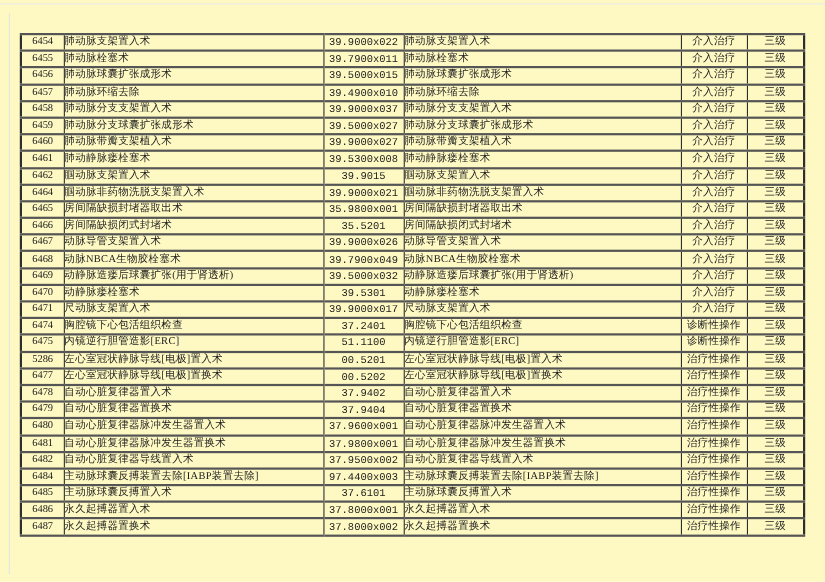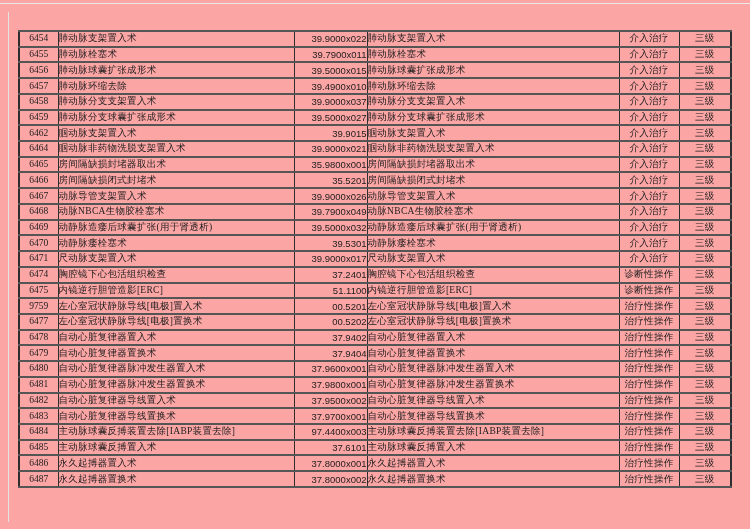--- a/index.html
+++ b/index.html
@@ -4,21 +4,21 @@
 <style>
   html, body {
     margin: 0;
     padding: 0;
     background: #ffffff;
   }
   .page {
     position: relative;
     width: 750px;
     height: 529px;
-    background: #fca5a5;
+    background: #fef9c3;
     overflow: hidden;
     font-family: "Liberation Serif", "DejaVu Serif", serif;
   }
   
   .scan-edge-top {
     position: absolute;
     left: 0; top: 3px;
     width: 750px; height: 1px;
     background: #e9e9e9;
   }
@@ -56,23 +56,23 @@
     font-size: 9px;
     font-family: "Liberation Serif", "DejaVu Serif", serif;
   }
   td.c-name, td.c-name2 {
     text-align: left;
     padding-left: 4px;
     letter-spacing: 0.3px;
     font-family: "Liberation Serif", "DejaVu Serif", serif;
   }
   td.c-code {
-    text-align: right;
+    text-align: center;
     padding-left: 4px;
-    font-family: Liberation Sans, sans-serif;
+    font-family: Liberation Mono, monospace;
     font-size: 9.5px;
     color: #222222;
   }
   td.c-cat, td.c-level {
     text-align: center;
     letter-spacing: 0.3px;
     font-family: "Liberation Serif", "DejaVu Serif", serif;
   }
 </style>
 </head>
@@ -139,21 +139,37 @@
 
     <tr>
       <td class="c-no">6459</td>
       <td class="c-name">肺动脉分支球囊扩张成形术</td>
       <td class="c-code">39.5000x027</td>
       <td class="c-name2">肺动脉分支球囊扩张成形术</td>
       <td class="c-cat">介入治疗</td>
       <td class="c-level">三级</td>
     </tr>
 
-
+    <tr>
+      <td class="c-no">6460</td>
+      <td class="c-name">肺动脉带瓣支架植入术</td>
+      <td class="c-code">39.9000x027</td>
+      <td class="c-name2">肺动脉带瓣支架植入术</td>
+      <td class="c-cat">介入治疗</td>
+      <td class="c-level">三级</td>
+    </tr>
+
+    <tr>
+      <td class="c-no">6461</td>
+      <td class="c-name">肺动静脉瘘栓塞术</td>
+      <td class="c-code">39.5300x008</td>
+      <td class="c-name2">肺动静脉瘘栓塞术</td>
+      <td class="c-cat">介入治疗</td>
+      <td class="c-level">三级</td>
+    </tr>
 
     <tr>
       <td class="c-no">6462</td>
       <td class="c-name">腘动脉支架置入术</td>
       <td class="c-code">39.9015</td>
       <td class="c-name2">腘动脉支架置入术</td>
       <td class="c-cat">介入治疗</td>
       <td class="c-level">三级</td>
     </tr>
 
@@ -244,21 +260,21 @@
     <tr>
       <td class="c-no">6475</td>
       <td class="c-name">内镜逆行胆管造影[ERC]</td>
       <td class="c-code">51.1100</td>
       <td class="c-name2">内镜逆行胆管造影[ERC]</td>
       <td class="c-cat">诊断性操作</td>
       <td class="c-level">三级</td>
     </tr>
 
     <tr>
-      <td class="c-no">9759</td>
+      <td class="c-no">5286</td>
       <td class="c-name">左心室冠状静脉导线[电极]置入术</td>
       <td class="c-code">00.5201</td>
       <td class="c-name2">左心室冠状静脉导线[电极]置入术</td>
       <td class="c-cat">治疗性操作</td>
       <td class="c-level">三级</td>
     </tr>
 
     <tr>
       <td class="c-no">6477</td>
       <td class="c-name">左心室冠状静脉导线[电极]置换术</td>
@@ -306,28 +322,20 @@
 
     <tr>
       <td class="c-no">6482</td>
       <td class="c-name">自动心脏复律器导线置入术</td>
       <td class="c-code">37.9500x002</td>
       <td class="c-name2">自动心脏复律器导线置入术</td>
       <td class="c-cat">治疗性操作</td>
       <td class="c-level">三级</td>
     </tr>
 
-    <tr>
-      <td class="c-no">6483</td>
-      <td class="c-name">自动心脏复律器导线置换术</td>
-      <td class="c-code">37.9700x001</td>
-      <td class="c-name2">自动心脏复律器导线置换术</td>
-      <td class="c-cat">治疗性操作</td>
-      <td class="c-level">三级</td>
-    </tr>
 
     <tr>
       <td class="c-no">6484</td>
       <td class="c-name">主动脉球囊反搏装置去除[IABP装置去除]</td>
       <td class="c-code">97.4400x003</td>
       <td class="c-name2">主动脉球囊反搏装置去除[IABP装置去除]</td>
       <td class="c-cat">治疗性操作</td>
       <td class="c-level">三级</td>
     </tr>
 

